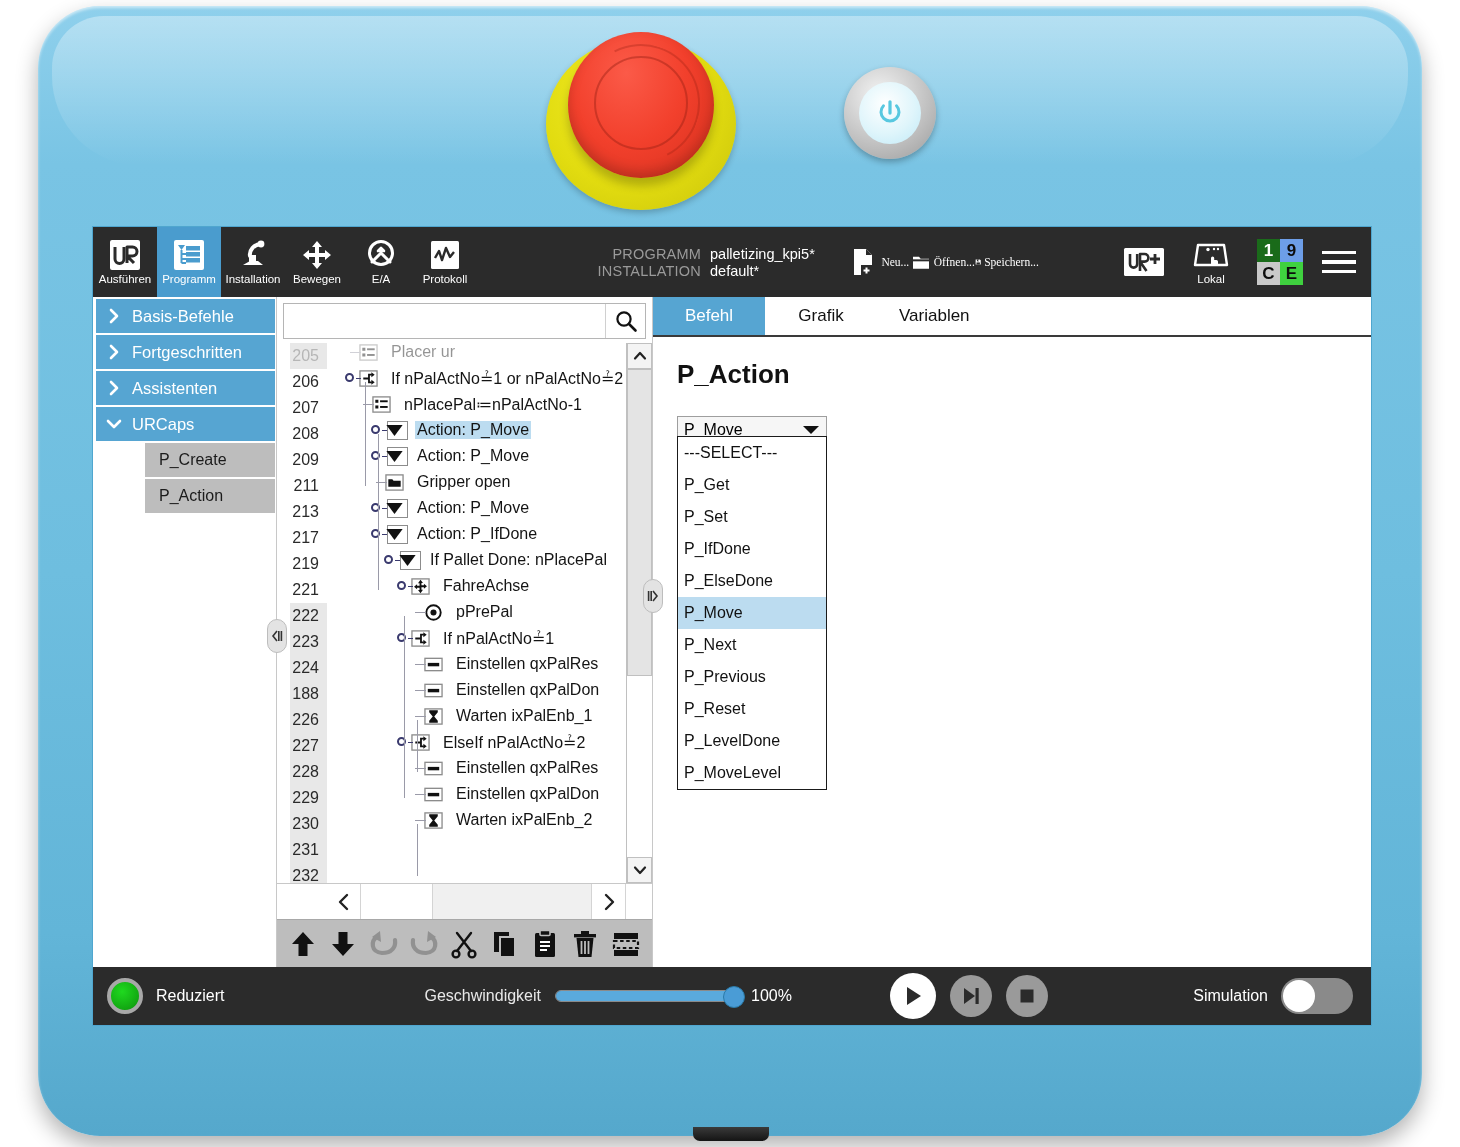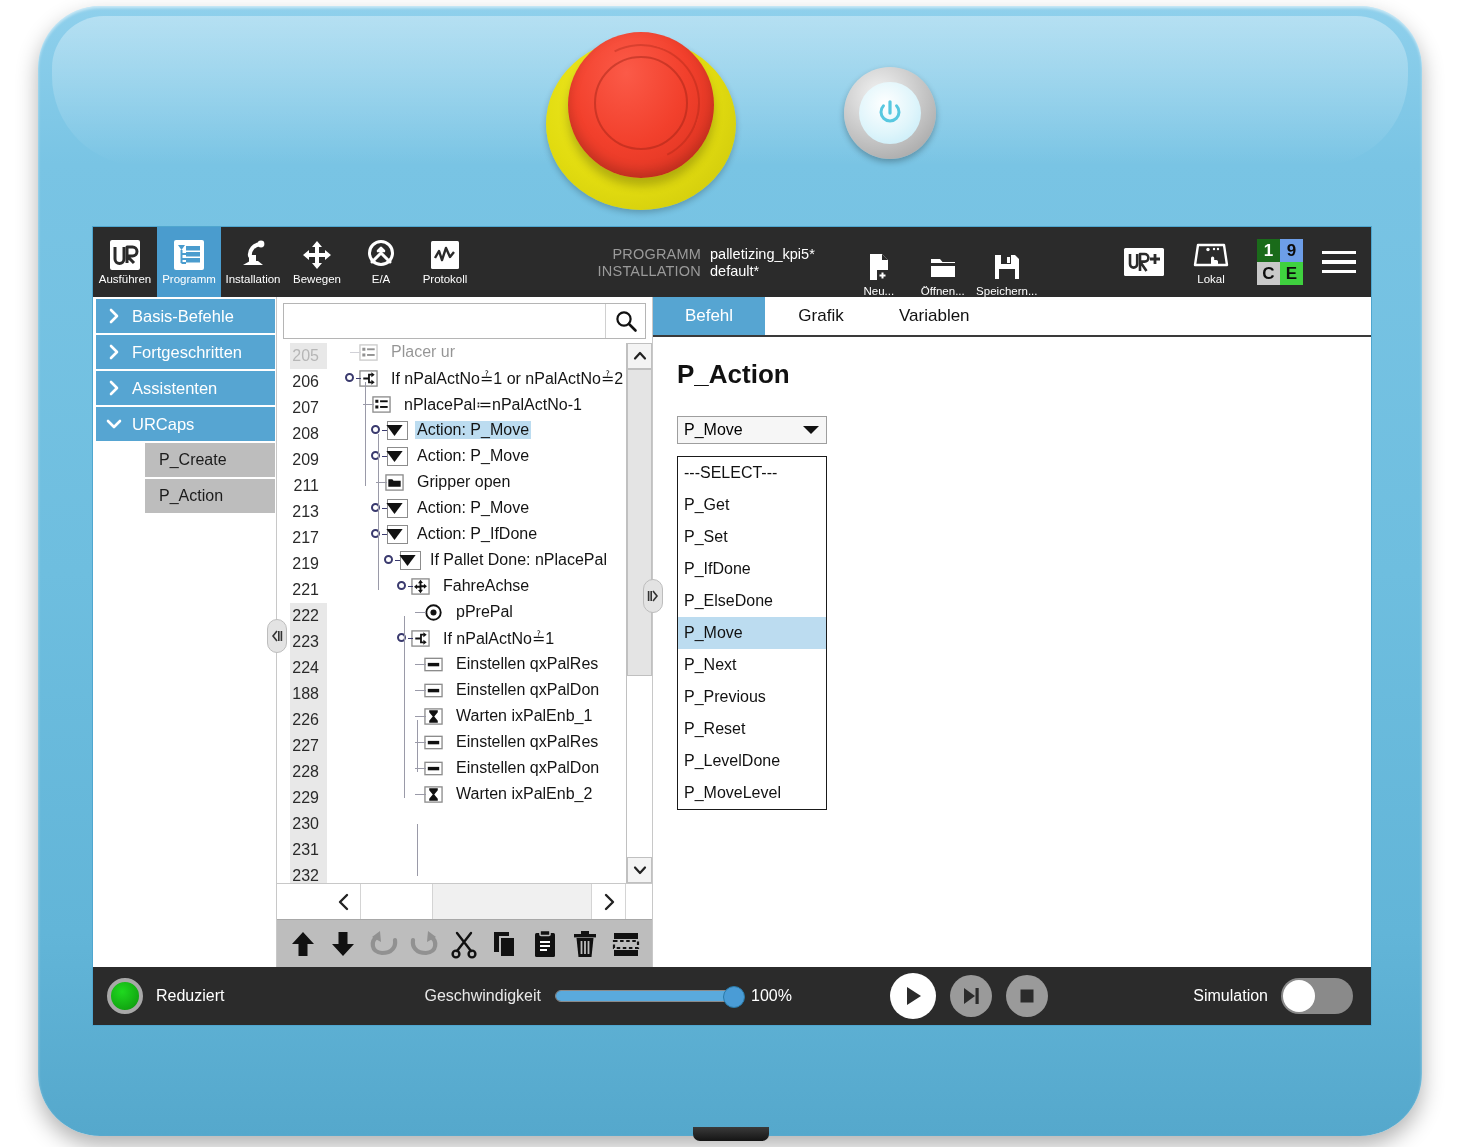--- a/index.html
+++ b/index.html
@@ -97,23 +97,23 @@
   #prog-info {
     margin-left: 118px; display: flex; flex-direction: column;
     justify-content: center; gap: 1px; font-size: 14.5px;
   }
   .pi-row { display: flex; gap: 9px; }
   .pi-key { color: #9a9a9a; width: 106px; text-align: right; letter-spacing: .2px; }
   .pi-val { color: #ffffff; }
 
   #file-ops { display: flex; margin-left: 32px; }
   .fileop {
-    width: 64px; display: flex; flex-direction: column;
-    align-items: center; justify-content: flex-end; gap: 3px;
-    color: #fff; font-size: 11.5px; cursor: pointer;
+    width: 64px; display: flex; flex-direction: row;
+    align-items: center; justify-content: center; gap: 3px;
+    color: #fff; font-size: 11.5px; cursor: pointer; font-family: Liberation Serif, serif;
   }
   .fileop .ic { width: 30px; height: 30px; }
 
   #hdr-right {
     margin-left: auto; display: flex; align-items: center; gap: 0px; padding-right: 6px;
   }
   #urplus { width: 62px; display:flex; align-items:center; justify-content:center; }
   #lokal-btn {
     width: 72px; display: flex; flex-direction: column; align-items: center;
     justify-content: center; gap: 2px; color: #fff; font-size: 11.5px; cursor: pointer;
@@ -249,21 +249,21 @@
   #panel-body { flex: 1; padding: 22px 24px; position: relative; }
   #panel-title { font-size: 26px; font-weight: bold; color: #111; margin-bottom: 26px; }
 
   #combo-wrap { position: relative; width: 150px; }
   #combo-head {
     height: 28px; border: 1px solid #9e9e9e; background: #f6f6f6;
     display: flex; align-items: center; padding: 0 6px; font-size: 16px; cursor: pointer;
   }
   #combo-head .cv { flex: 1; }
   #combo-list {
-    position: absolute; left: 0; top: 40px; width: 150px;
+    position: absolute; left: 0; top: 20px; width: 150px;
     background: #fff; border: 1px solid #1a1a1a; z-index: 10;
   }
   .copt { height: 32px; display: flex; align-items: center; padding: 0 6px;
           font-size: 16px; color: #111; cursor: pointer; }
   .copt.sel { background: #bcdcf0; }
 
   
   #footer {
     position: absolute; left: 0; right: 0; bottom: 0; height: 58px;
     background: #2b2b2b; display: flex; align-items: center;
@@ -752,20 +752,36 @@
               </div>
               <span style="flex: 0 0 21px; width: 21px; height: 19px; margin-right: 7px; display: flex; align-items: center; justify-content: center;">
                 <svg viewBox="0 0 20 20" class="node-ic" width="19" height="19">
                   <rect x="1" y="2" width="18" height="16" fill="#fff" stroke="#8c8c8c" stroke-width="1.4"></rect>
                   <path d="M5.5 3.5 h9 v2 L10.8 10 l3.7 4.5 v2 h-9 v-2 L9.2 10 L5.5 5.5 z" fill="#111"></path>
                 </svg>
               </span>
               <span class="txt">Warten ixPalEnb_1</span>
             </div>
             <div class="trow">
+              <div class="ind" style="width: 69px;"></div>
+              <div class="gutter-ico" style="width: 17px; height: 26px; position: relative;">
+                <div class="pin" style="left: 1px; top: 8px;"></div>
+                <div style="position: absolute; left: 12px; top: 12.5px; width: 5px; height: 1.4px; background: rgb(58, 58, 110);"></div>
+              </div>
+              <span style="flex: 0 0 21px; width: 21px; height: 19px; margin-right: 7px; display: flex; align-items: center; justify-content: center;">
+                <svg viewBox="0 0 20 20" class="node-ic" width="19" height="19">
+                  <rect x="1" y="2" width="18" height="16" fill="#fff" stroke="#8c8c8c" stroke-width="1.4"></rect>
+                  <path d="M4.5 10 h6 M10.5 10 l0 -4 h3 M10.5 10 l0 4 h3" fill="none" stroke="#111" stroke-width="1.9"></path>
+                  <path d="M13 3.4 L16.5 6 L13 8.6 Z" fill="#111"></path>
+                  <path d="M13 11.4 L16.5 14 L13 16.6 Z" fill="#111"></path>
+                </svg>
+              </span>
+              <span class="txt">ElseIf nPalActNo≟2</span>
+            </div>
+            <div class="trow">
               <div class="ind" style="width: 82px;"></div>
               <div class="gutter-ico" style="width: 17px; height: 26px; position: relative;">
                 <div style="position: absolute; left: 6px; top: 12.5px; width: 11px; height: 1px; background: rgb(154, 154, 168);"></div>
               </div>
               <span style="flex: 0 0 21px; width: 21px; height: 19px; margin-right: 7px; display: flex; align-items: center; justify-content: center;">
                 <svg viewBox="0 0 20 20" class="node-ic" width="19" height="19">
                   <rect x="1" y="3.5" width="18" height="13" fill="#fff" stroke="#8c8c8c" stroke-width="1.4"></rect>
                   <rect x="4" y="8.3" width="12" height="3.6" fill="#111"></rect>
                 </svg>
               </span>

